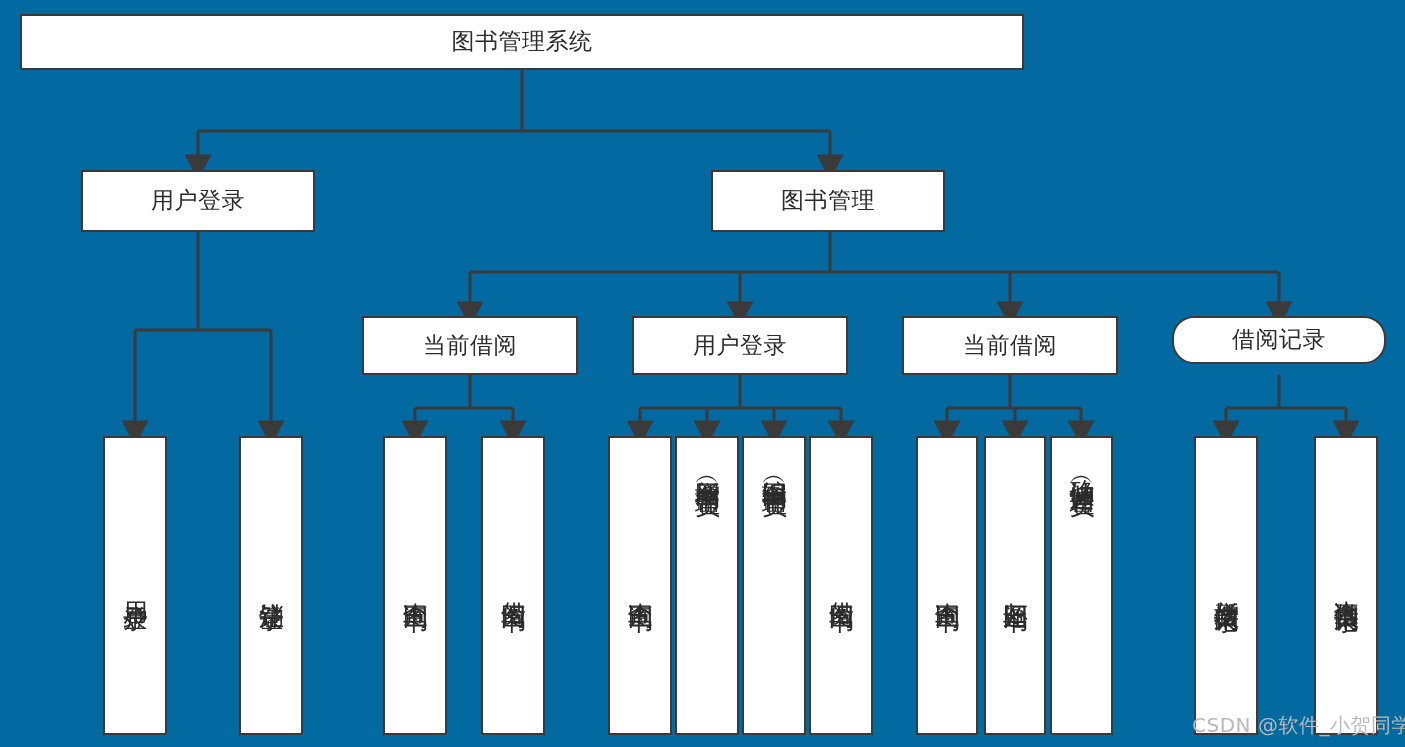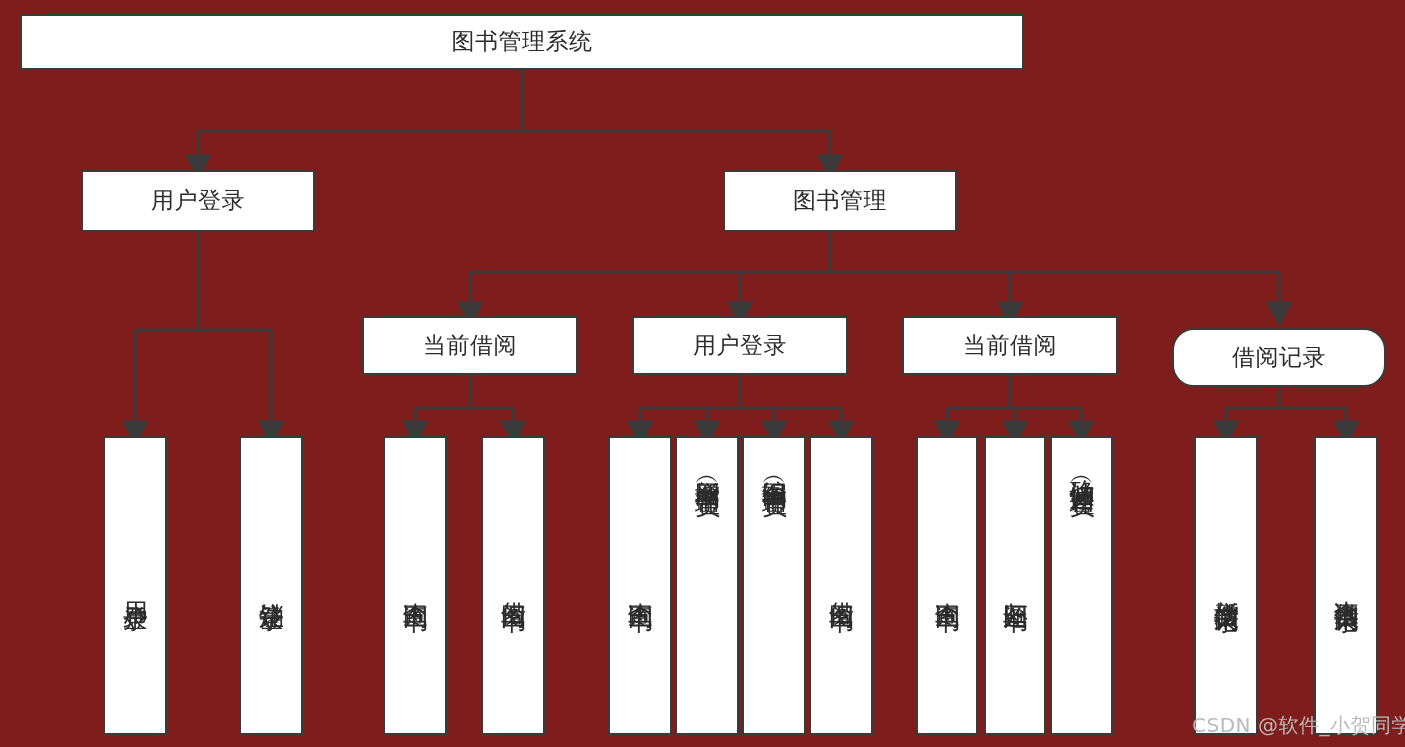--- a/index.html
+++ b/index.html
@@ -8,21 +8,21 @@
     padding: 0;
     background: #ffffff;
   }
   body {
     font-family: "DejaVu Sans", "Liberation Sans", sans-serif;
   }
   #diagram-canvas {
     position: relative;
     width: 1405px;
     height: 747px;
-    background: #7f1d1d;
+    background: #0369a1;
     overflow: hidden;
   }
   #connector-layer {
     position: absolute;
     left: 0;
     top: 0;
     width: 1405px;
     height: 747px;
     pointer-events: none;
   }
@@ -132,34 +132,34 @@
     </g>
   </svg>
 
   <div class="node node-h node-root" style="left:20px; top:14px; width:1004px; height:56px;">
     <span>图书管理系统</span>
   </div>
 
   <div class="node node-h" style="left:81px; top:170px; width:234px; height:62px;">
     <span>用户登录</span>
   </div>
-  <div class="node node-h" style="left:711px; top:170px; width:234px; height:62px;margin-left:12px;">
+  <div class="node node-h" style="left:711px; top:170px; width:234px; height:62px;">
     <span>图书管理</span>
   </div>
 
   <div class="node node-h" style="left:362px; top:316px; width:216px; height:59px;">
     <span>当前借阅</span>
   </div>
   <div class="node node-h" style="left:632px; top:316px; width:216px; height:59px;">
     <span>用户登录</span>
   </div>
   <div class="node node-h" style="left:902px; top:316px; width:216px; height:59px;">
     <span>当前借阅</span>
   </div>
-  <div class="node node-h" style="left:1172px; top:328px; width:214px; height:59px;border-radius:22px;">
+  <div class="node node-h" style="left:1172px; top:316px; width:214px; height:48px;border-radius:22px;">
     <span>借阅记录</span>
   </div>
 
   <div class="node node-v centered" style="left:103px; top:436px; width:64px; height:299px;">
     <span class="vlabel">用户登录</span>
   </div>
   <div class="node node-v centered" style="left:239px; top:436px; width:64px; height:299px;">
     <span class="vlabel">注销登录</span>
   </div>
 

